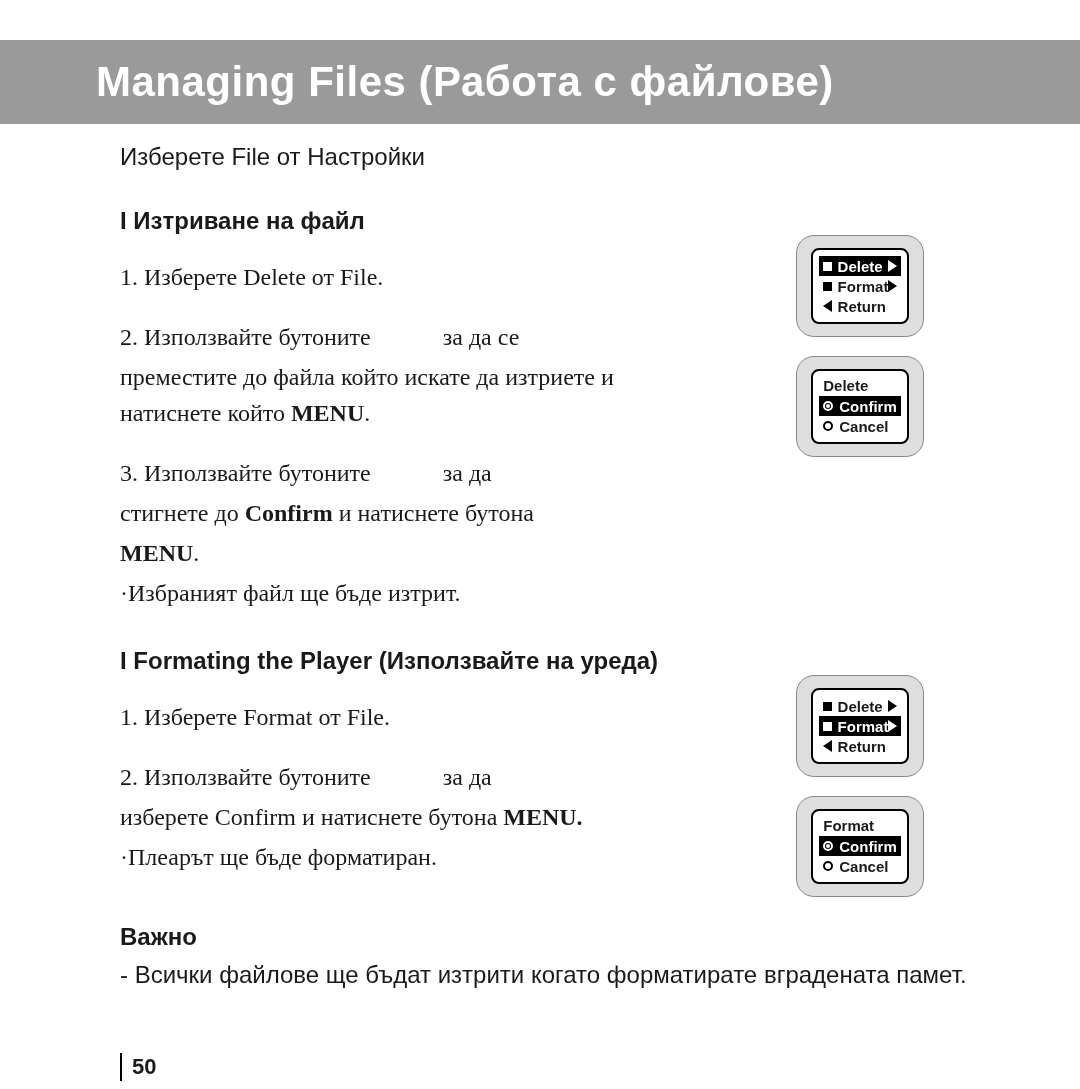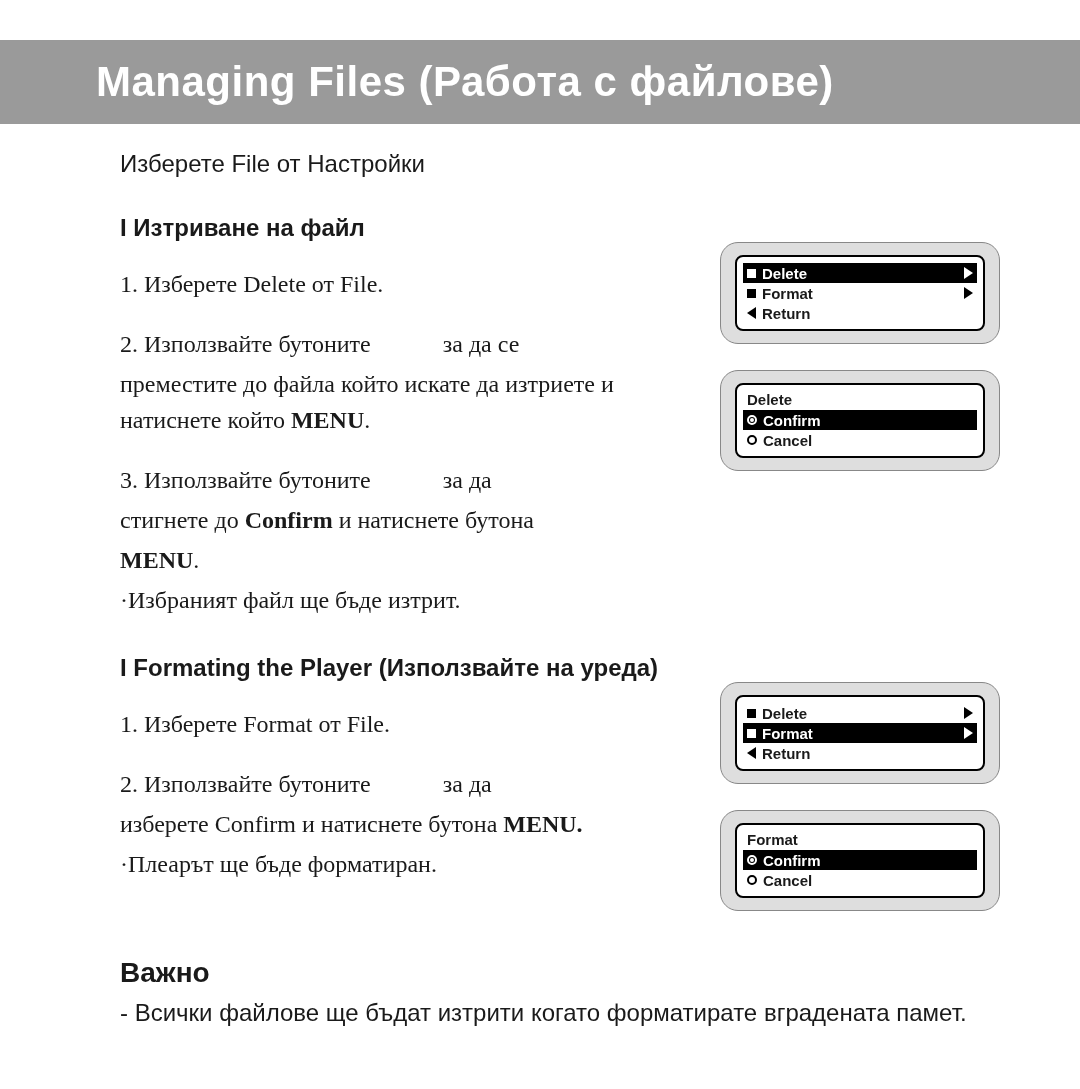--- a/index.html
+++ b/index.html
@@ -1,29 +1,29 @@
 <!DOCTYPE html>
 <html><head>
 <meta charset="utf-8">
 <style>
   * { box-sizing: border-box; margin: 0; padding: 0; }
   html, body { width: 1080px; background: #fff; font-family: Arial, Helvetica, sans-serif; color: #1a1a1a; }
   .page { width: 1080px; padding-bottom: 40px; }
   .title-band { background: #9a9a9a; margin-top: 40px; padding: 18px 4px 18px 96px; }
   .title-band h1 { font-size: 42px; font-weight: bold; color: #fff; letter-spacing: 0.5px; }
-  .content { padding: 26px 80px 0 120px; position: relative; }
+  .content { padding: 19px 80px 0 120px; position: relative; }
   .intro { font-size: 24px; }
   .section-marker { font-size: 24px; font-weight: bold; margin-top: 36px; }
   .body-row { display: flex; align-items: flex-start; }
   .body-col { flex: 1 1 auto; padding-right: 30px; font-size: 24px; line-height: 1.5; }
-  .right-col { width: 280px; flex: 0 0 280px; display: flex; flex-direction: column; gap: 26px; }
+  .right-col { width: 280px; flex: 0 0 280px; display: flex; flex-direction: column; gap: 19px; align-items: center; }
   .body-col p { margin-top: 24px; font-family: Liberation Serif, serif; }
   .body-col p.tight { margin-top: 4px; }
   .menu-word { font-weight: bold; }
-  .important { font-size: 28px; font-weight: bold; margin-top: 46px; }
+  .important { font-size: 24px; font-weight: bold; margin-top: 26px; }
   .important-body { font-size: 24px; line-height: 1.5; margin-top: 6px; }
   .page-num { font-size: 22px; font-weight: bold; margin: 60px 0 0 120px; border-left: 2px solid #000; padding-left: 10px; height: 28px; line-height: 28px; }
 
   
   .device { background: #dedede; border: 1px solid #888; border-radius: 18px; padding: 12px 14px; }
   .lcd { background: #fff; border: 2px solid #000; border-radius: 8px; padding: 6px 10px; font-size: 15px; font-weight: bold; font-family: Arial, sans-serif; }
   .lcd .row { display: flex; align-items: center; height: 20px; }
   .lcd .row .sq { width: 9px; height: 9px; background: #000; margin-right: 6px; flex: 0 0 9px; }
   .lcd .row .radio { width: 10px; height: 10px; border-radius: 50%; border: 2px solid #000; margin-right: 6px; flex: 0 0 10px; position: relative; }
   .lcd .row .radio.filled::after { content: ""; position: absolute; inset: 1px; background: #000; border-radius: 50%; }

